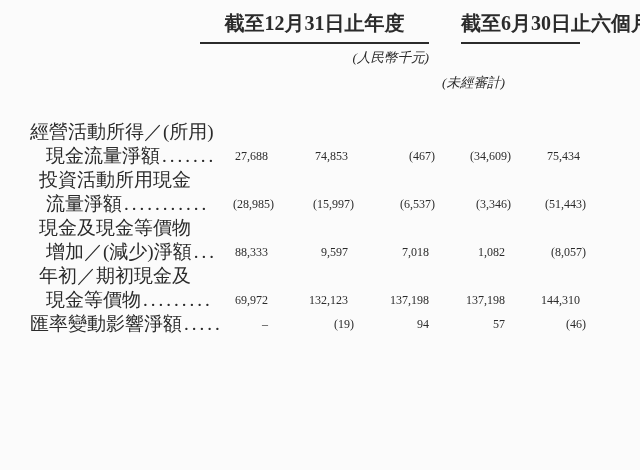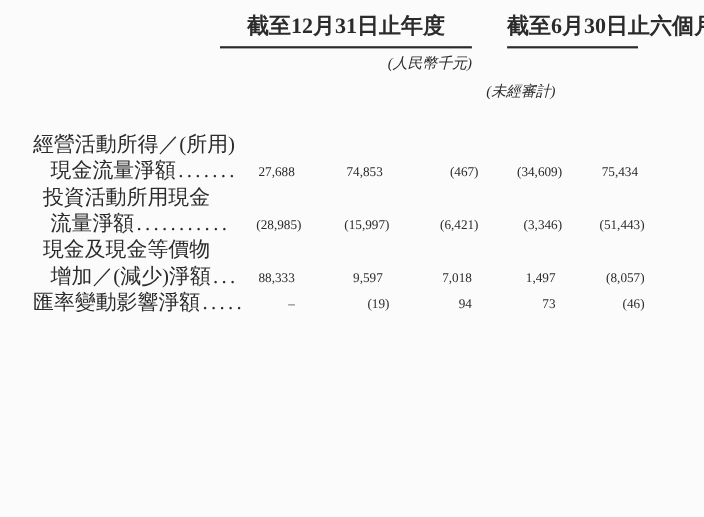--- a/index.html
+++ b/index.html
@@ -93,40 +93,51 @@
           <td class="num"><span class="paren">(34,609)</span></td>
           <td class="num"><span>75,434</span></td>
         </tr>
         <tr class="body-row">
           <td class="lbl">
             <div class="l1">投資活動所用現金</div>
             <div class="l2">流量淨額<span class="dots">...........</span></div>
           </td>
           <td class="num"><span class="paren">(28,985)</span></td>
           <td class="num"><span class="paren">(15,997)</span></td>
-          <td class="num"><span class="paren">(6,421)</span></td>
+          <td class="num"><span class="paren">(6,537)</span></td>
           <td class="num"><span class="paren">(3,346)</span></td>
           <td class="num"><span class="paren">(51,443)</span></td>
         </tr>
         <tr class="body-row">
           <td class="lbl">
             <div class="l1">現金及現金等價物</div>
             <div class="l2">增加／(減少)淨額<span class="dots">...</span></div>
           </td>
           <td class="num"><span>88,333</span></td>
           <td class="num"><span>9,597</span></td>
           <td class="num"><span>7,018</span></td>
-          <td class="num"><span>1,497</span></td>
+          <td class="num"><span>1,082</span></td>
           <td class="num"><span class="paren">(8,057)</span></td>
+        </tr>
+        <tr class="body-row">
+          <td class="lbl">
+            <div class="l1">年初／期初現金及</div>
+            <div class="l2">現金等價物<span class="dots">.........</span></div>
+          </td>
+          <td class="num"><span>69,972</span></td>
+          <td class="num"><span>132,123</span></td>
+          <td class="num"><span>137,198</span></td>
+          <td class="num"><span>137,198</span></td>
+          <td class="num"><span>144,310</span></td>
         </tr>
         <tr class="body-row">
           <td class="lbl">
             <div class="l1">匯率變動影響淨額<span class="dots">.....</span></div>
           </td>
           <td class="num"><span>–</span></td>
           <td class="num"><span class="paren">(19)</span></td>
           <td class="num"><span>94</span></td>
-          <td class="num"><span>73</span></td>
+          <td class="num"><span>57</span></td>
           <td class="num"><span class="paren">(46)</span></td>
         </tr>
       </tbody>
   </table>
 </div>
 
 </body></html>

